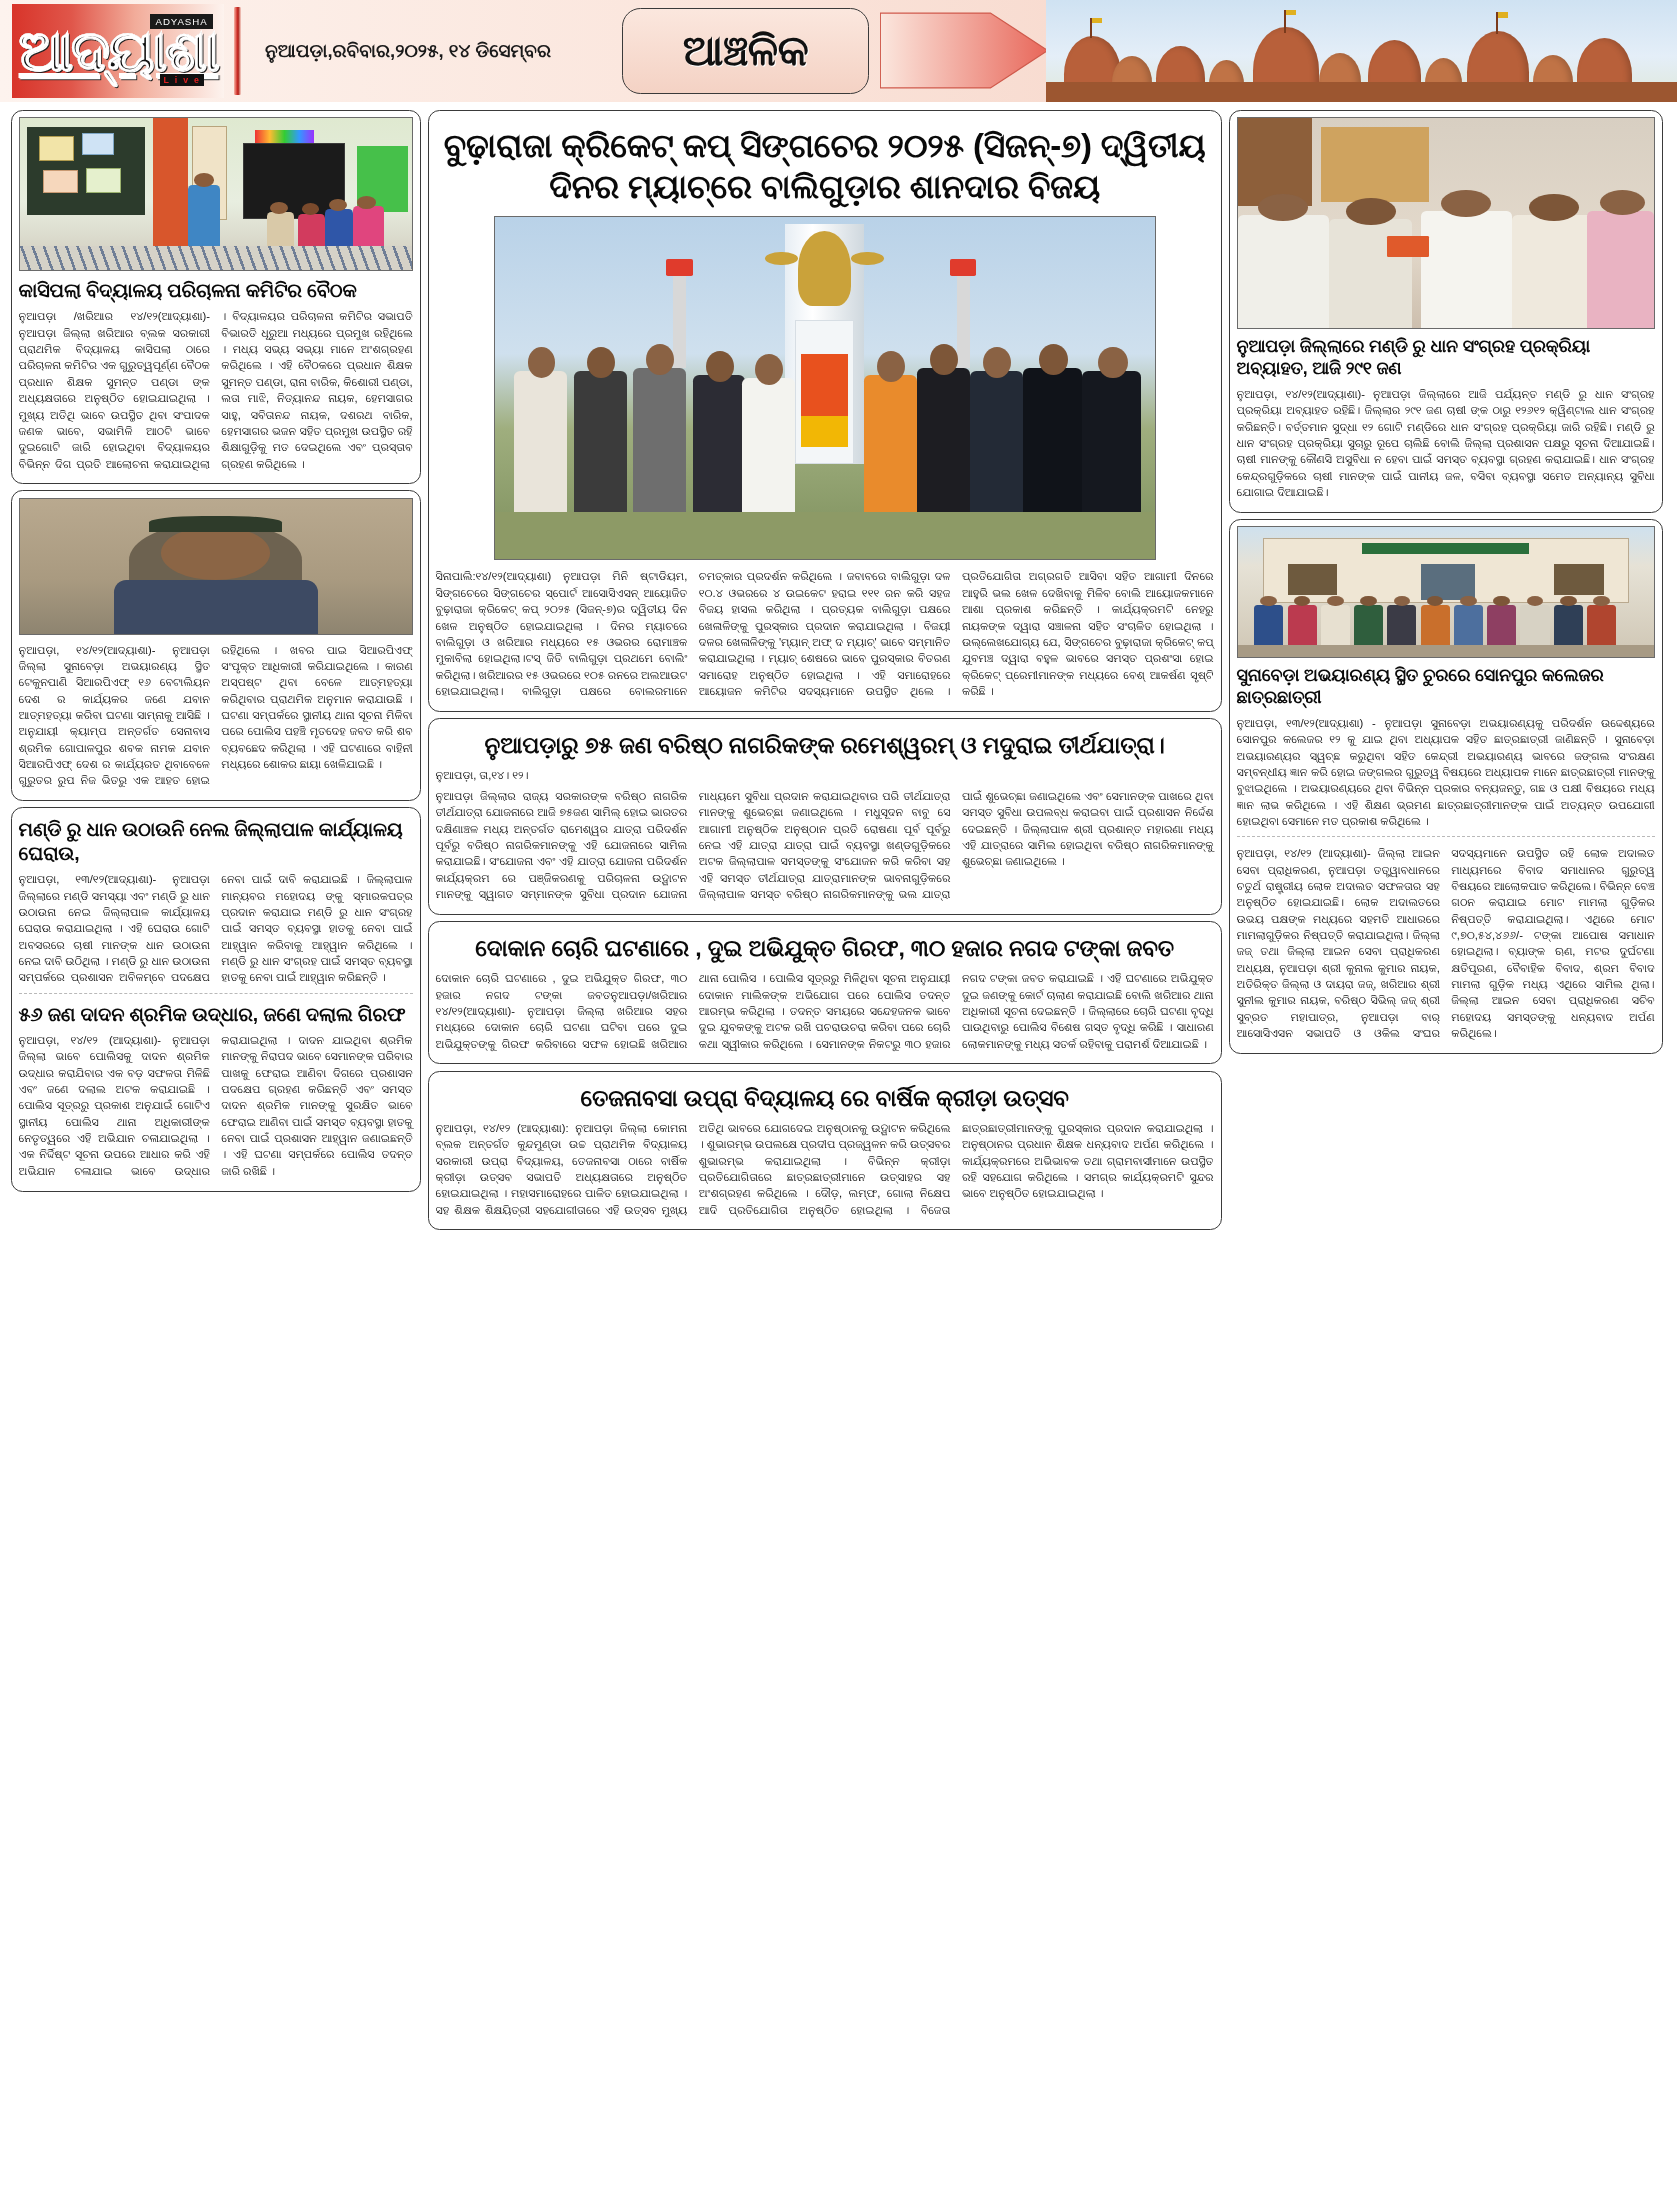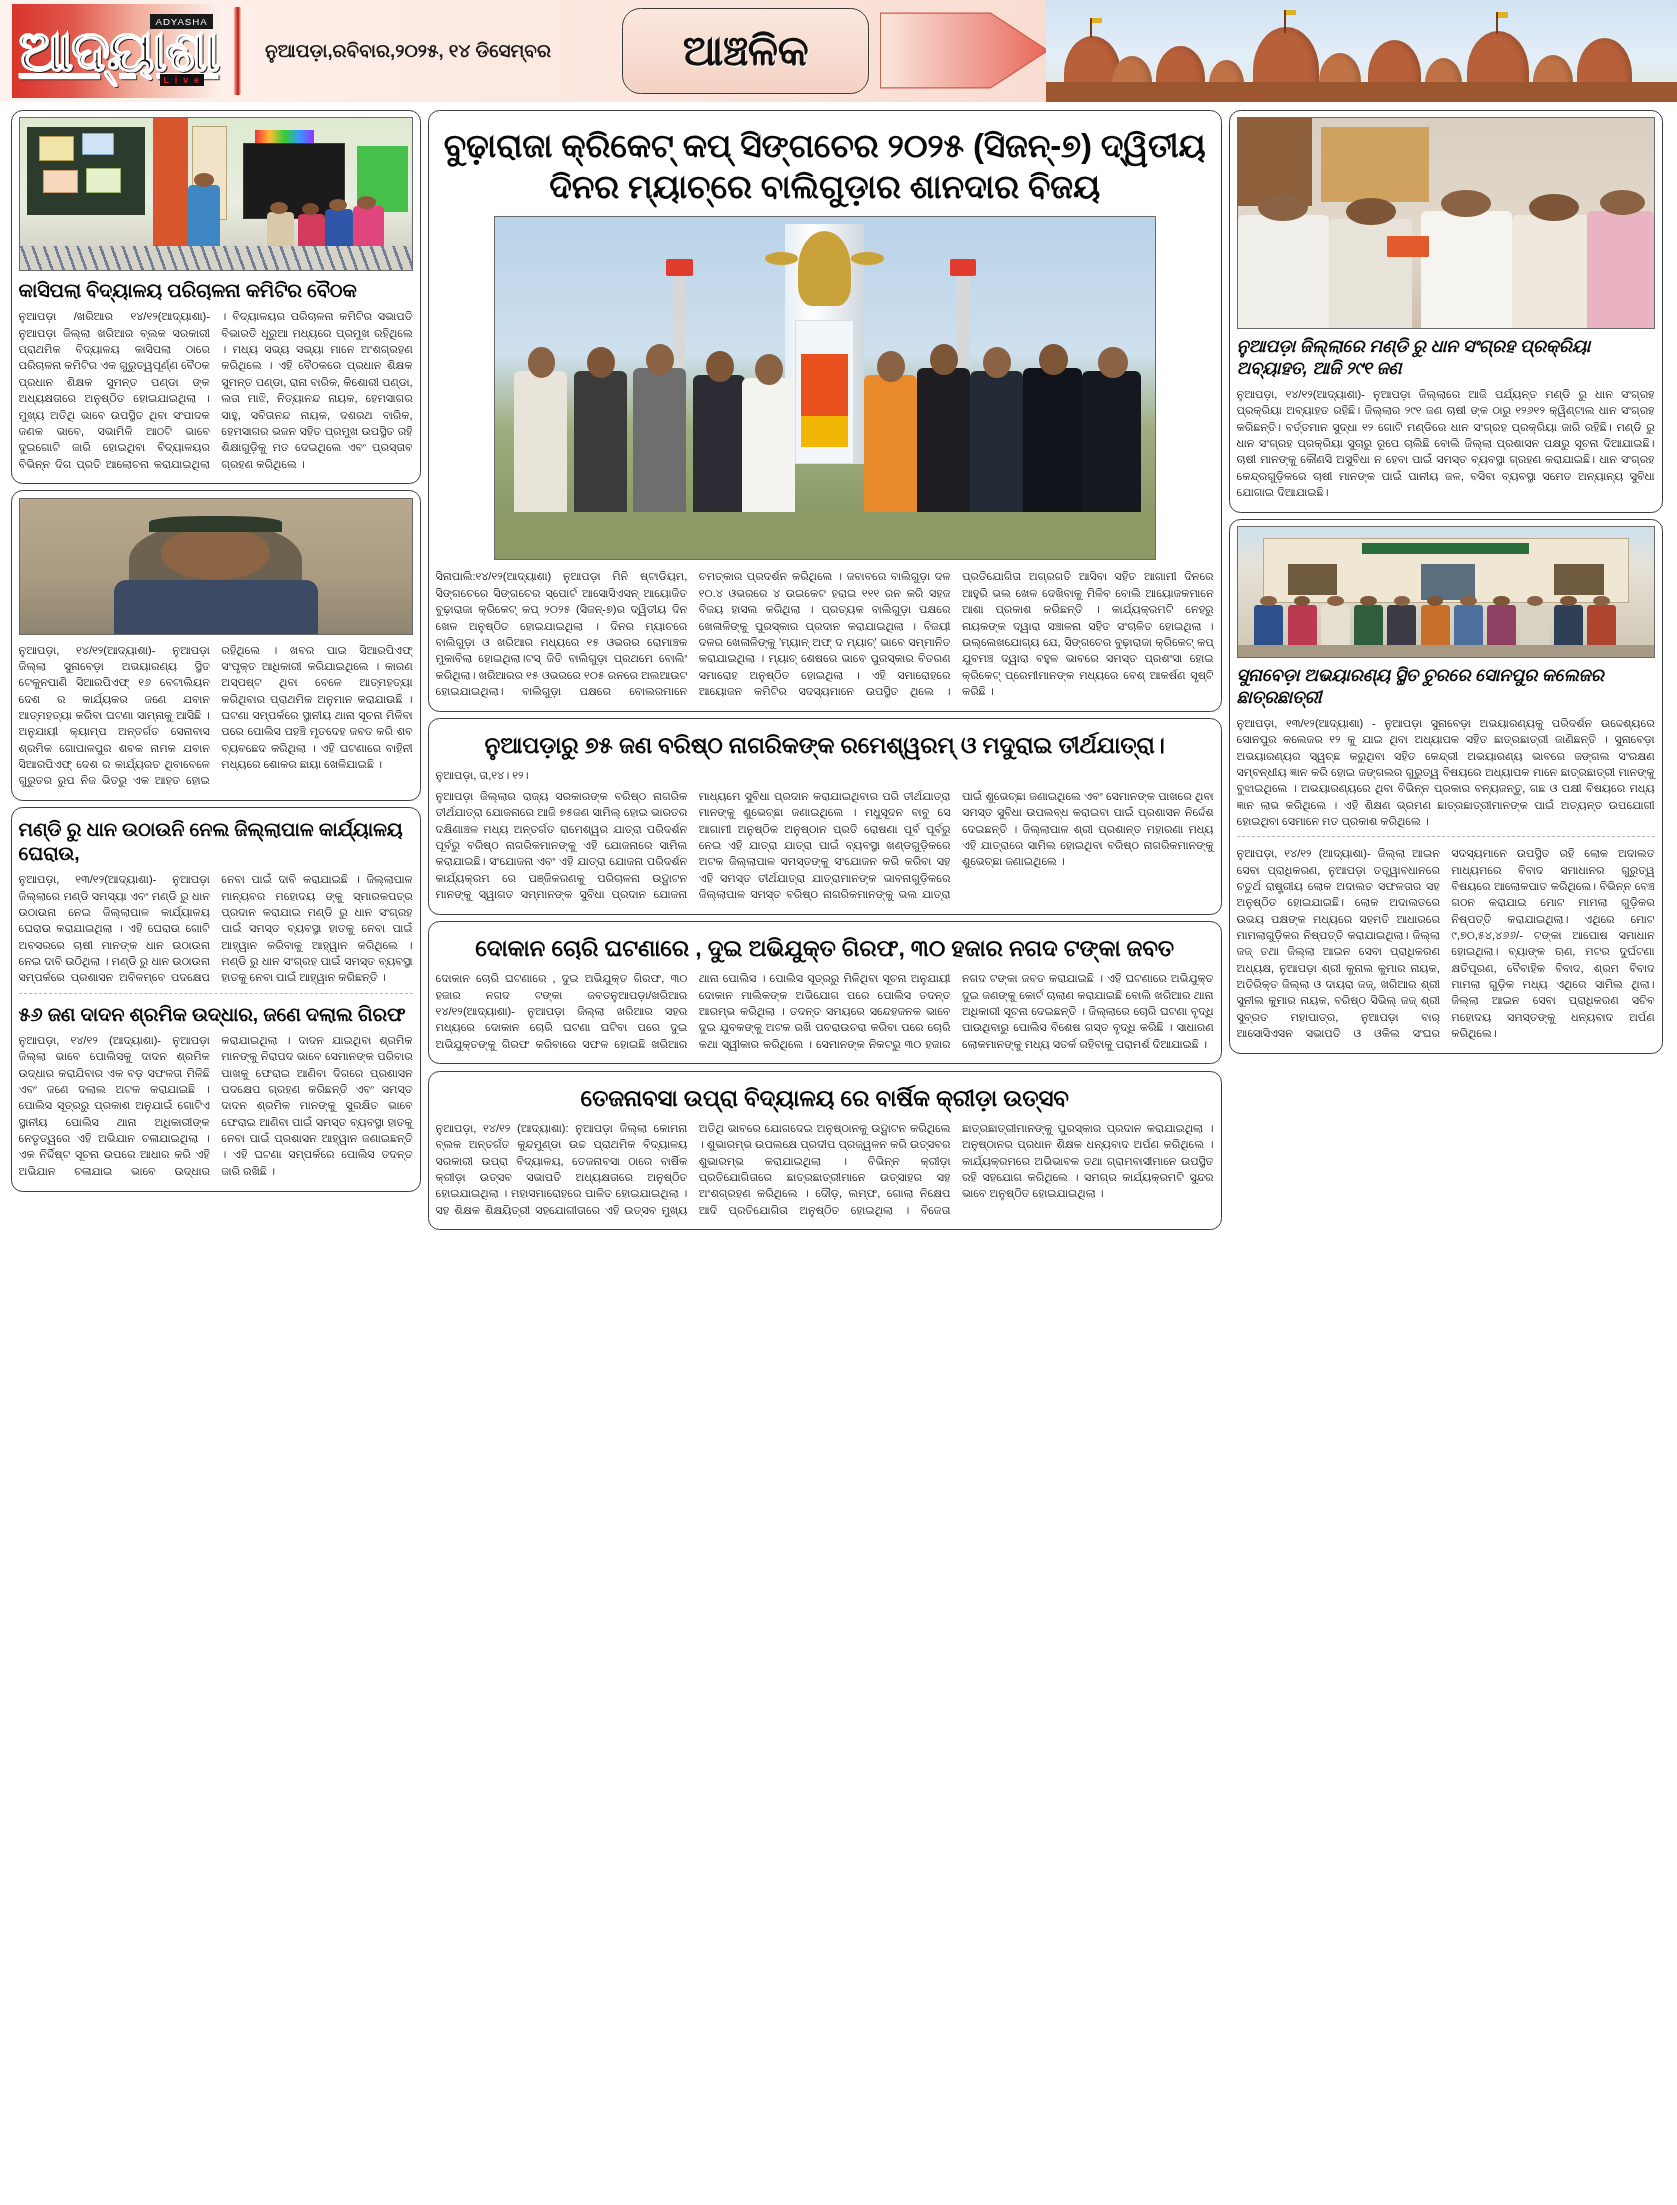--- a/index.html
+++ b/index.html
@@ -170,21 +170,21 @@
     line-height: 1.25;
     text-align: center;
     margin: 8px 4.4px 8.8px 4.4px;
   }
   h2.hl.mid {
     font-size: 23px;
     line-height: 1.26;
     text-align: center;
     margin: 6.2px 2.6px 7px 2.6px;
   }
-  h2.hl.right-hl { font-size: 17.6px; font-style: italic; }
+  h2.hl.right-hl { font-size: 17.6px; }
 
   p.body {
     font-size: 11.2px;
     line-height: 1.46;
     color: #111;
     text-align: justify;
     margin: 0 0 4.4px 0;
     letter-spacing: -0.04px;
   }
   p.body.two  { column-count: 2; column-gap: 11.5px; }

